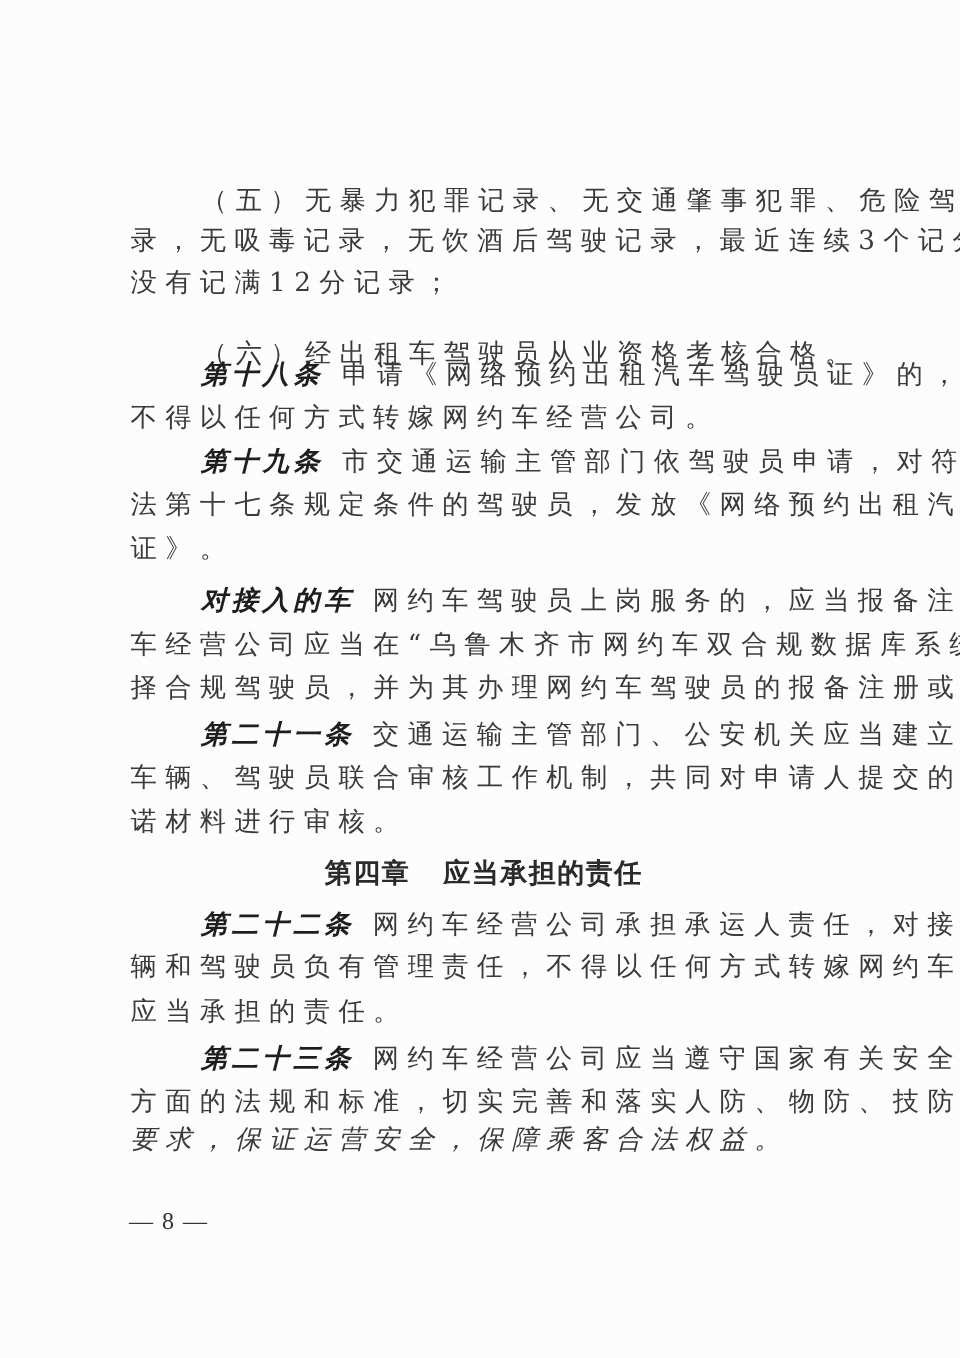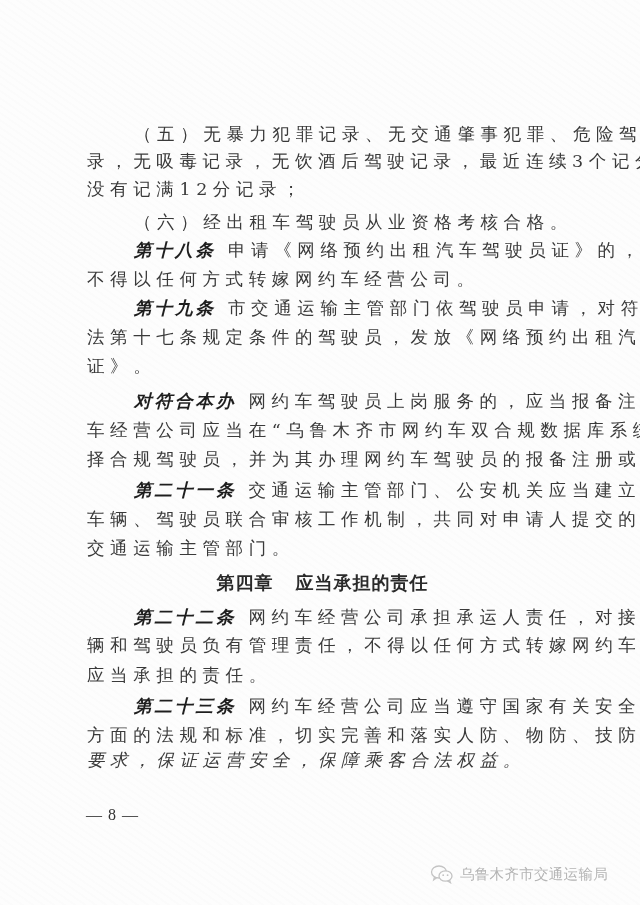--- a/index.html
+++ b/index.html
@@ -80,51 +80,40 @@
   </style>
 </head>
 <body>
 
 <div class="page">
 
   <div id="lines">
       <div class="line indent" style="top: 122px;"><span>（五）无暴力犯罪记录、无交通肇事犯罪、危险驾驶犯罪记</span></div>
       <div class="line" style="top: 149px;"><span>录，无吸毒记录，无饮酒后驾驶记录，最近连续3个记分周期内</span></div>
       <div class="line" style="top: 177px;"><span>没有记满12分记录；</span></div>
-      <div class="line indent" style="top: 210px;"><span>（六）经出租车驾驶员从业资格考核合格。</span></div>
+      <div class="line indent" style="top: 224px;"><span>（六）经出租车驾驶员从业资格考核合格。</span></div>
       <div class="line indent" style="top: 238px;"><span class="art">第十八条</span><span>申请《网络预约出租汽车驾驶员证》的，应当由</span></div>
       <div class="line" style="top: 267px;"><span>不得以任何方式转嫁网约车经营公司。</span></div>
       <div class="line indent" style="top: 296px;"><span class="art">第十九条</span><span>市交通运输主管部门依驾驶员申请，对符合本办</span></div>
       <div class="line" style="top: 325px;"><span>法第十七条规定条件的驾驶员，发放《网络预约出租汽车驾驶员</span></div>
       <div class="line" style="top: 354px;"><span>证》。</span></div>
-      <div class="line indent" style="top: 389px;"><span class="art">对符合本办</span><span>网约车驾驶员上岗服务的，应当报备注册。网约</span></div>
+      <div class="line indent" style="top: 389px;"><span class="art">对接入的车</span><span>网约车驾驶员上岗服务的，应当报备注册。网约</span></div>
       <div class="line" style="top: 418px;"><span>车经营公司应当在“乌鲁木齐市网约车双合规数据库系统”中选</span></div>
       <div class="line" style="top: 447px;"><span>择合规驾驶员，并为其办理网约车驾驶员的报备注册或注销。</span></div>
       <div class="line indent" style="top: 478px;"><span class="art">第二十一条</span><span>交通运输主管部门、公安机关应当建立网约车</span></div>
       <div class="line" style="top: 507px;"><span>车辆、驾驶员联合审核工作机制，共同对申请人提交的证明、承</span></div>
-      <div class="line" style="top: 536px;"><span>交通运输主管部门。</span></div>
+      <div class="line" style="top: 536px;"><span>诺材料进行审核。</span></div>
       <div class="line indent" style="top: 605px;"><span class="art">第二十二条</span><span>网约车经营公司承担承运人责任，对接入的车</span></div>
       <div class="line" style="top: 633px;"><span>辆和驾驶员负有管理责任，不得以任何方式转嫁网约车经营公司</span></div>
       <div class="line" style="top: 663px;"><span>应当承担的责任。</span></div>
       <div class="line indent" style="top: 694px;"><span class="art">第二十三条</span><span>网约车经营公司应当遵守国家有关安全防范</span></div>
       <div class="line" style="top: 723px;"><span>方面的法规和标准，切实完善和落实人防、物防、技防设施技术</span></div>
       <div class="line" style="top: 748px; font-style: italic;"><span>要求，保证运营安全，保障乘客合法权益。</span></div>
     </div>
 
   <div class="chapter" id="chapter" style="top: 571px;">
     <span>第四章</span><span class="gap"></span><span>应当承担的责任</span>
   </div>
 
   <div class="page-number">— 8 —</div>
 
-  <div class="watermark">
-    <svg width="24" height="20" viewBox="0 0 24 20">
-      <ellipse cx="9" cy="8" rx="7.5" ry="6" fill="none" stroke="#c4c4c4" stroke-width="1.3"></ellipse>
-      <path d="M4.5 12.8 L3.6 16 L7 13.6" fill="none" stroke="#c4c4c4" stroke-width="1.2"></path>
-      <ellipse cx="15.5" cy="12" rx="6.5" ry="5.2" fill="#fdfdfd" stroke="#c4c4c4" stroke-width="1.3"></ellipse>
-      <path d="M19.5 16 L20.5 18.8 L17.2 16.8" fill="none" stroke="#c4c4c4" stroke-width="1.2"></path>
-      <circle cx="13.2" cy="11.2" r="0.9" fill="#c4c4c4"></circle>
-      <circle cx="17.6" cy="11.2" r="0.9" fill="#c4c4c4"></circle>
-    </svg>
-    <span>乌鲁木齐市交通运输局</span>
-  </div>
 
 </div>
 
 </body></html>

